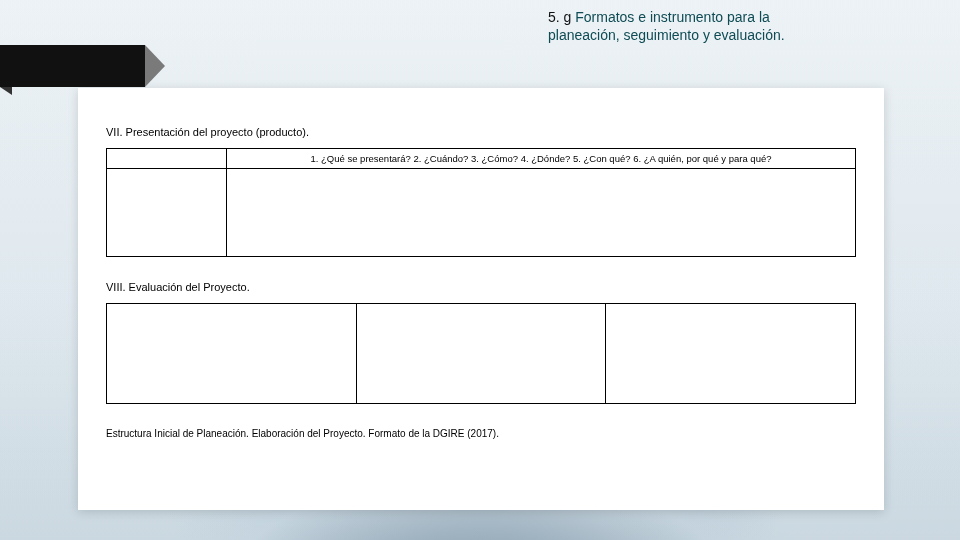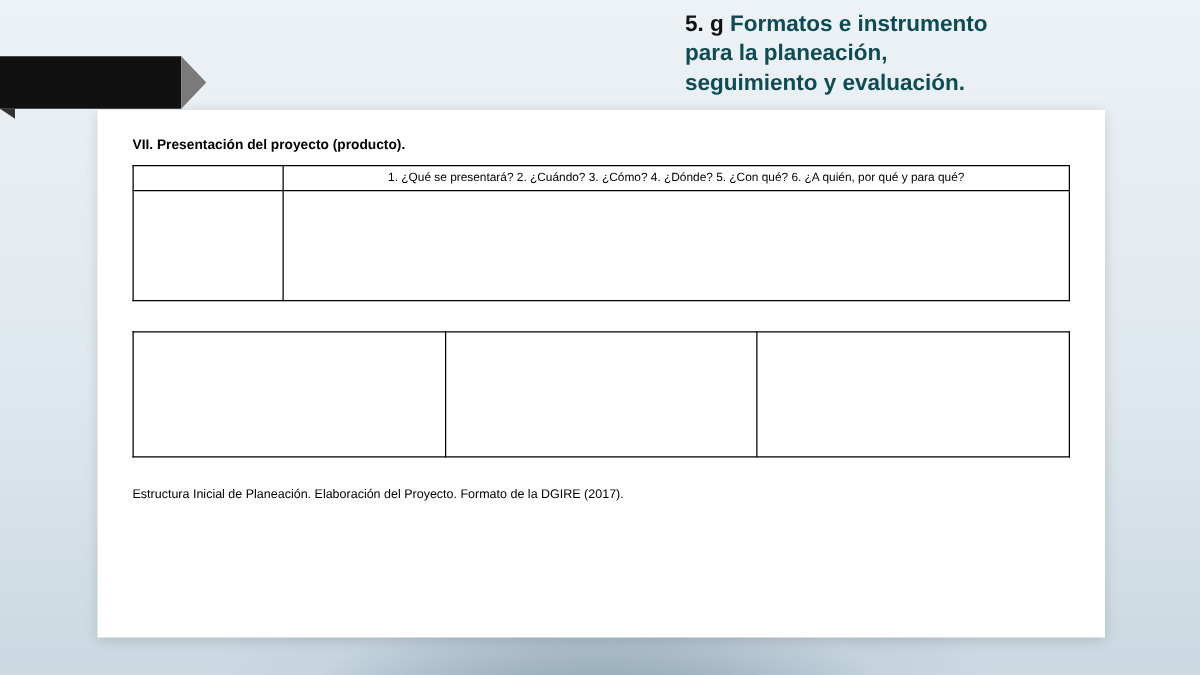--- a/index.html
+++ b/index.html
@@ -50,45 +50,45 @@
     border-left: 12px solid transparent;
     border-top: 8px solid #333;
   }
 
   .slide-title {
     position: absolute;
     top: 8px;
     left: 548px;
     width: 260px;
     color: #0e4b54;
-    font-weight: 700;
-    font-size: 18px;
+    font-weight: 400;
+    font-size: 14px;
     line-height: 1.3;
     z-index: 3;
   }
   .slide-title .prefix { color: #111; }
 
   .doc {
     position: absolute;
     top: 88px;
     left: 78px;
     width: 806px;
     height: 422px;
     background: #fff;
     box-shadow: 0 2px 10px rgba(0,0,0,0.15);
     padding: 22px 28px 14px 28px;
     z-index: 2;
     font-size: 10px;
     color: #000;
   }
 
   .sec-head {
-    font-weight: 700;
+    font-weight: 400;
     font-size: 11px;
-    margin: 0 0 10px 0;
+    margin: 16px 0 10px 0;
   }
 
   table.form-table {
     width: 100%;
     border-collapse: collapse;
     margin-bottom: 24px;
   }
   table.form-table td, table.form-table th {
     border: 1px solid #000;
     vertical-align: top;
@@ -152,20 +152,21 @@
       <td class="t1-left"></td>
       <td class="t1-questions">1. ¿Qué se presentará?   2. ¿Cuándo?   3. ¿Cómo?   4. ¿Dónde?   5. ¿Con qué?   6. ¿A quién, por qué y para qué?</td>
     </tr>
     <tr class="t1-body">
       <td class="t1-left"></td>
       <td></td>
     </tr>
   </tbody>
     </table>
 
+  <div class="sec-head">VIII. Evaluación del Proyecto.</div>
 
   <table class="form-table t2">
     <tbody>
     <tr class="t2-body">
       <td></td>
       <td></td>
       <td></td>
     </tr>
   </tbody>
     </table>

